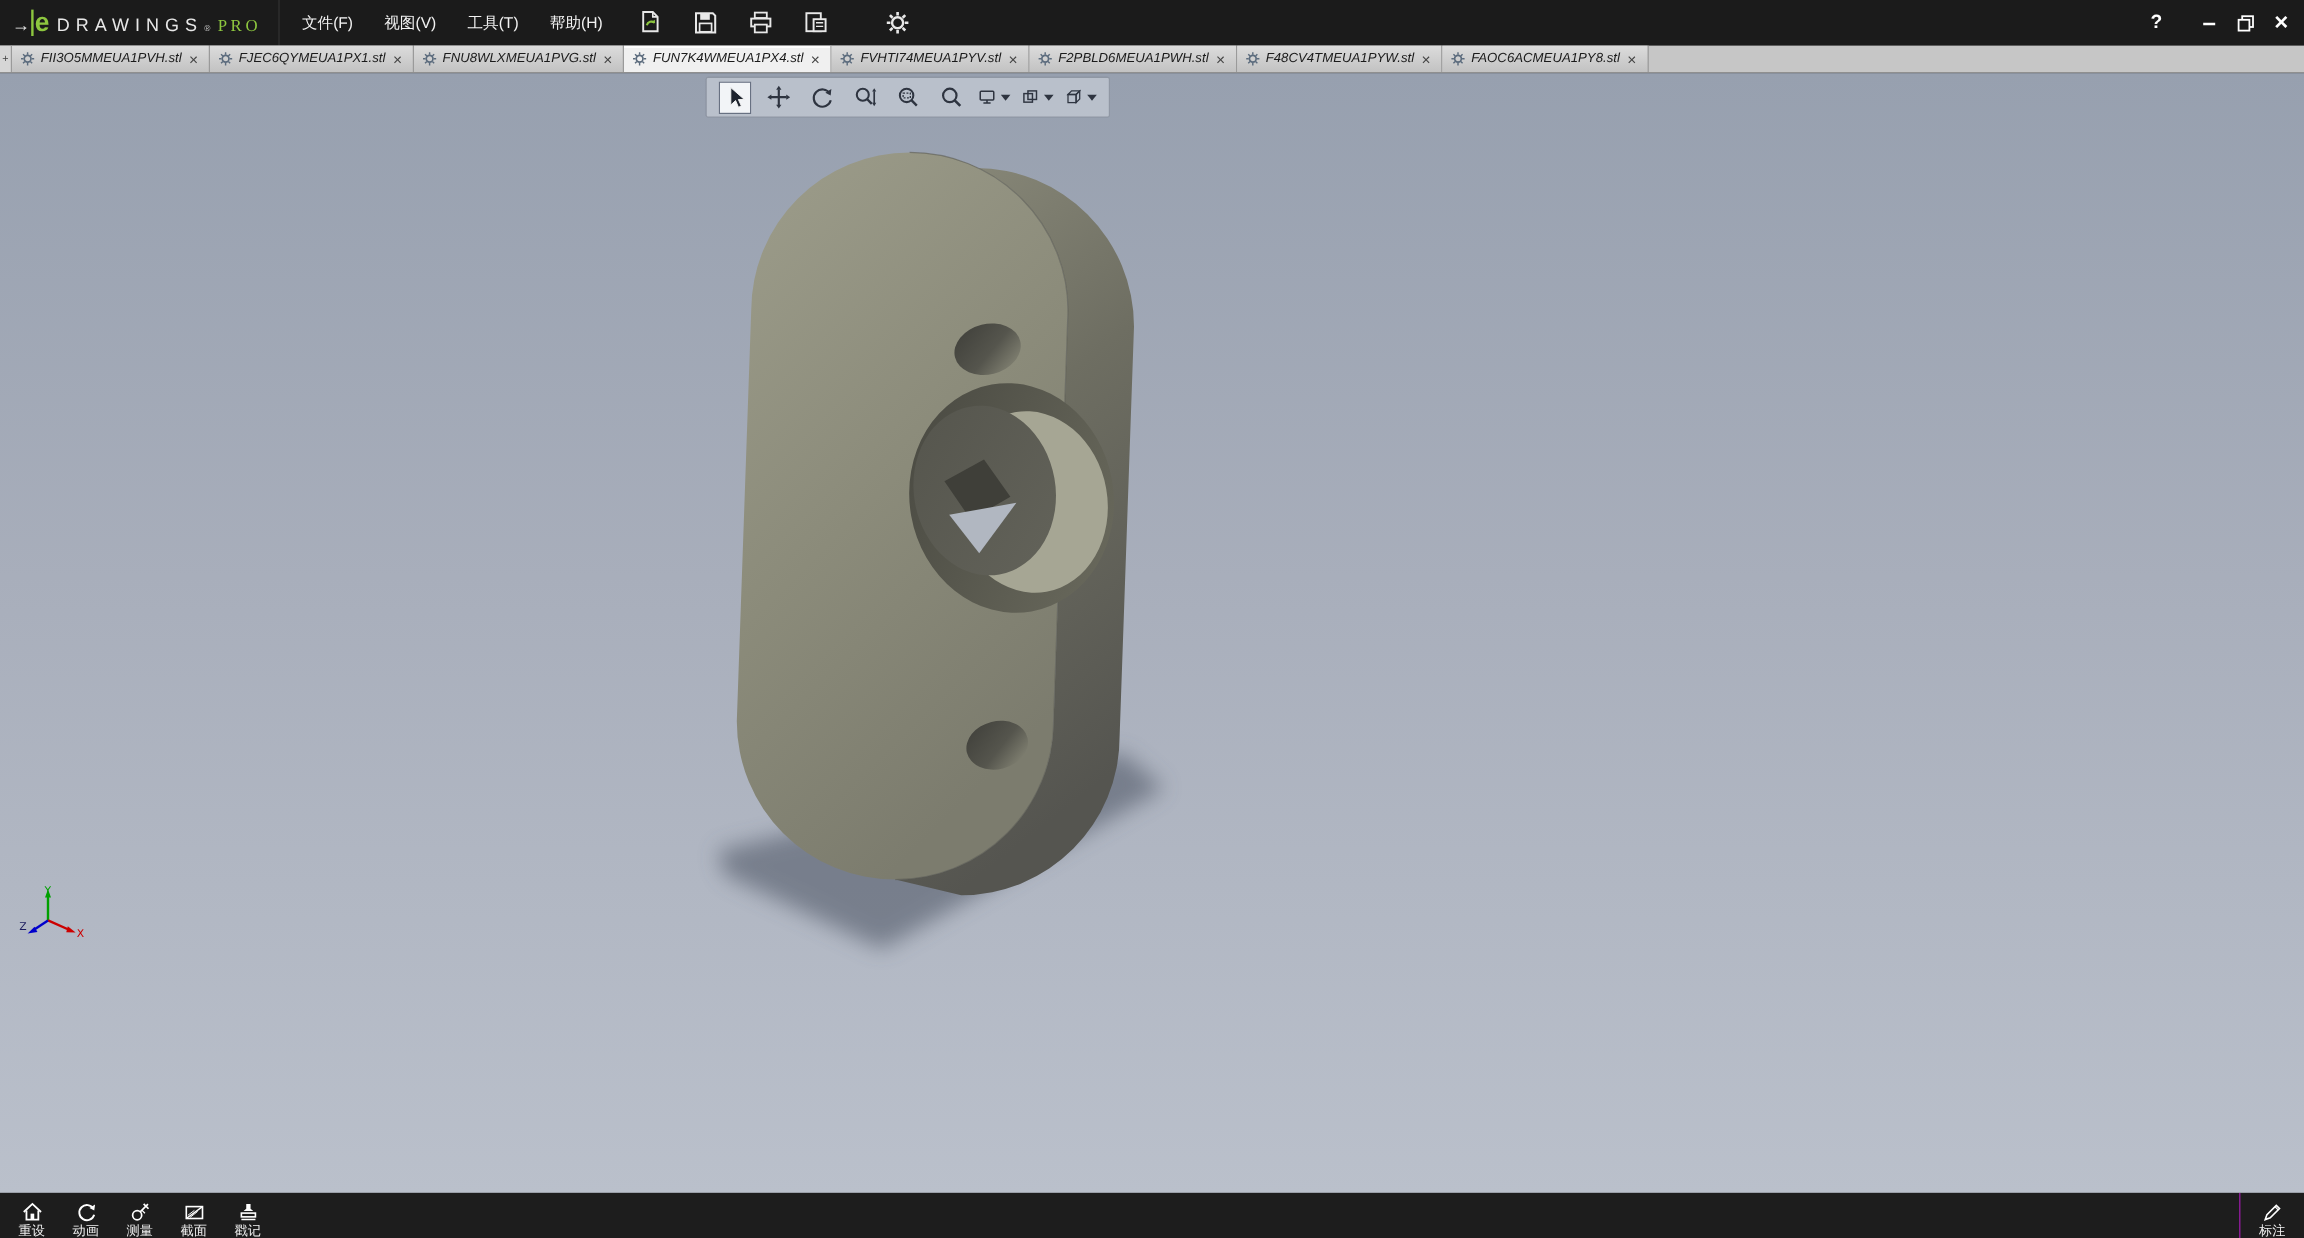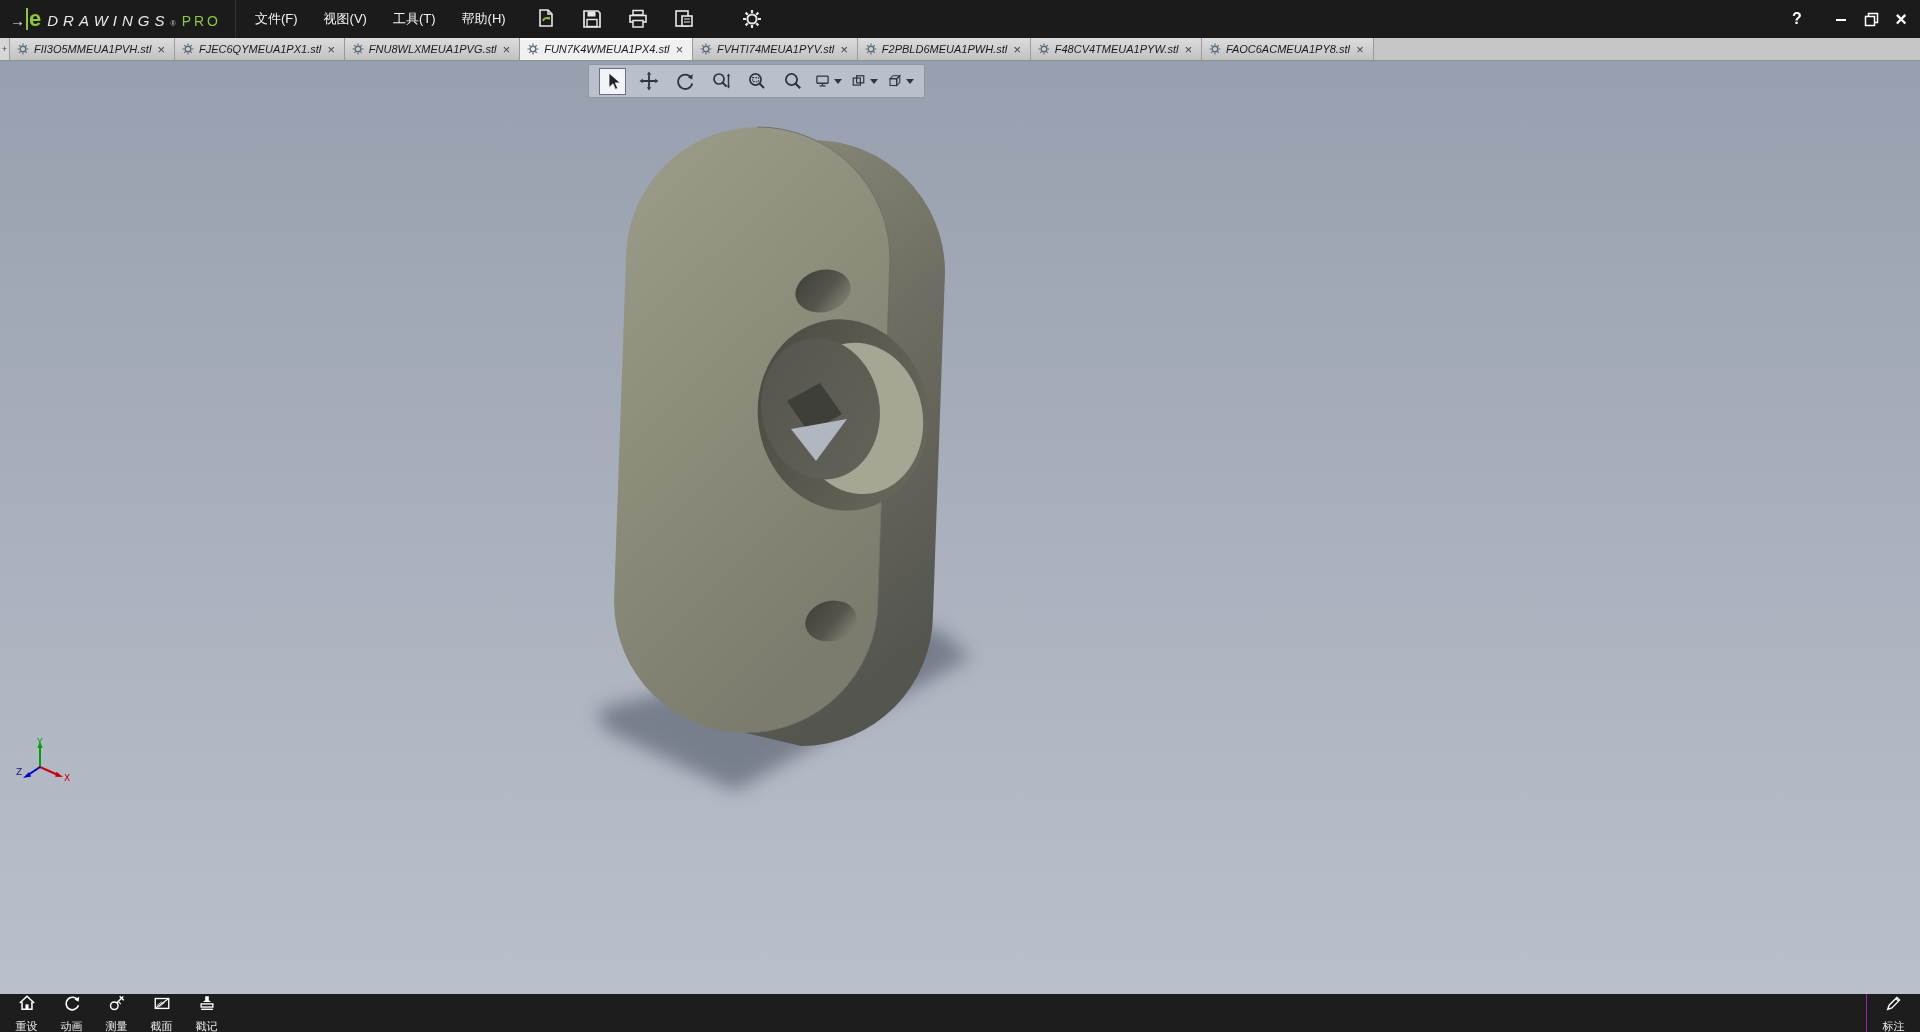--- a/index.html
+++ b/index.html
@@ -7,23 +7,23 @@
     font-family:"Liberation Sans","DejaVu Sans",sans-serif; }
   body { display:flex; flex-direction:column; background:#1b1b1b; }
 
   
   .titlebar { height:38px; background:#1b1b1b; display:flex; align-items:center;
     color:#fff; flex:0 0 auto; }
   .logo { display:flex; align-items:baseline; padding:0 14px 0 10px; white-space:nowrap; }
   .logo-arrow { color:#e8e8e8; font-size:15px; margin-right:1px; }
   .logo-e { color:#8dc63f; font-weight:bold; font-size:22px; line-height:1;
     border-left:2px solid #8dc63f; padding-left:1px; margin-right:6px; }
-  .logo-name { color:#e8e8e8; font-size:15px; letter-spacing:5px;font-style:italic; }
+  .logo-name { color:#e8e8e8; font-size:15px; letter-spacing:5px; }
   .logo-reg { color:#c9c9c9; font-size:7px; margin:0 2px 0 1px; }
-  .logo-pro { color:#8dc63f; font-size:14px; letter-spacing:3px; margin-left:4px; }
+  .logo-pro { color:#8dc63f; font-size:14px; letter-spacing:3px; margin-left:4px;font-family:Liberation Serif, serif; }
   .menus { display:flex; align-items:center; height:100%; border-left:1px solid #333; padding-left:6px;text-align:center; }
   .menu { padding:0 13px; font-size:13px; color:#f2f2f2; line-height:38px; cursor:default; }
   .tb-icons { display:flex; align-items:center; gap:20px; margin-left:14px; }
   .tb-btn { width:26px; height:26px; background:transparent; border:none; display:flex;
     align-items:center; justify-content:center; cursor:pointer; }
   .tb-gear { margin-left:22px; }
   .spacer { flex:1; }
   .wc { background:transparent; border:none; color:#fff; width:30px; height:28px;
     display:flex; align-items:center; justify-content:center; cursor:pointer; }
   .wc.help { font-size:16px; font-weight:bold; margin-right:14px; }
@@ -54,21 +54,21 @@
   .vtb-btn.active { background:#f2f4f7; border:1px solid #687182; }
   .caret { width:0; height:0; border-left:4px solid transparent; border-right:4px solid transparent;
     border-top:5px solid #2e3440; margin-left:2px; }
 
   .triad { position:absolute; left:16px; top:676px; width:56px; height:46px; }
 
   
   .bottombar { height:38px; background:#1d1d1d; display:flex; align-items:stretch;
     flex:0 0 auto; padding-left:4px; }
   .bb-item { width:45px; display:flex; flex-direction:column; align-items:center;
-    justify-content:space-between; gap:1px; color:#f0f0f0; cursor:pointer; }
+    justify-content:flex-end; gap:1px; color:#f0f0f0; cursor:pointer; }
   .bb-label { font-size:11px; line-height:12px; }
   .bb-item.markup { width:54px; border-left:1px solid #a21caf; }
 </style>
 </head>
 <body>
 
 <svg width="0" height="0" style="position:absolute">
   <defs>
     <symbol id="sym-part" viewBox="0 0 12 12">
       <circle cx="6" cy="6" r="2.8" fill="none" stroke="#5b6b7d" stroke-width="1.4"></circle>

